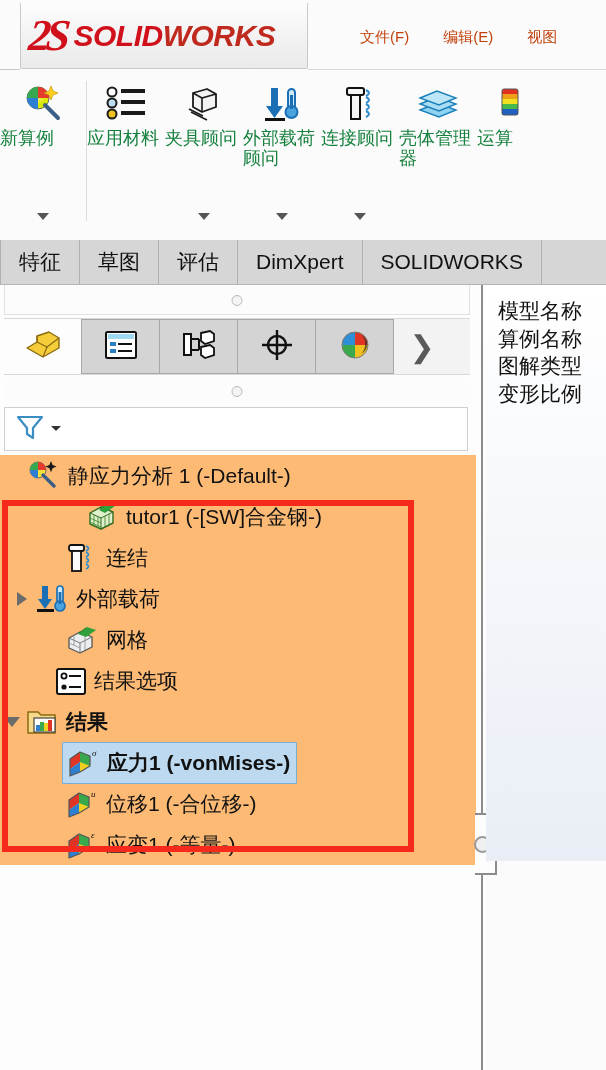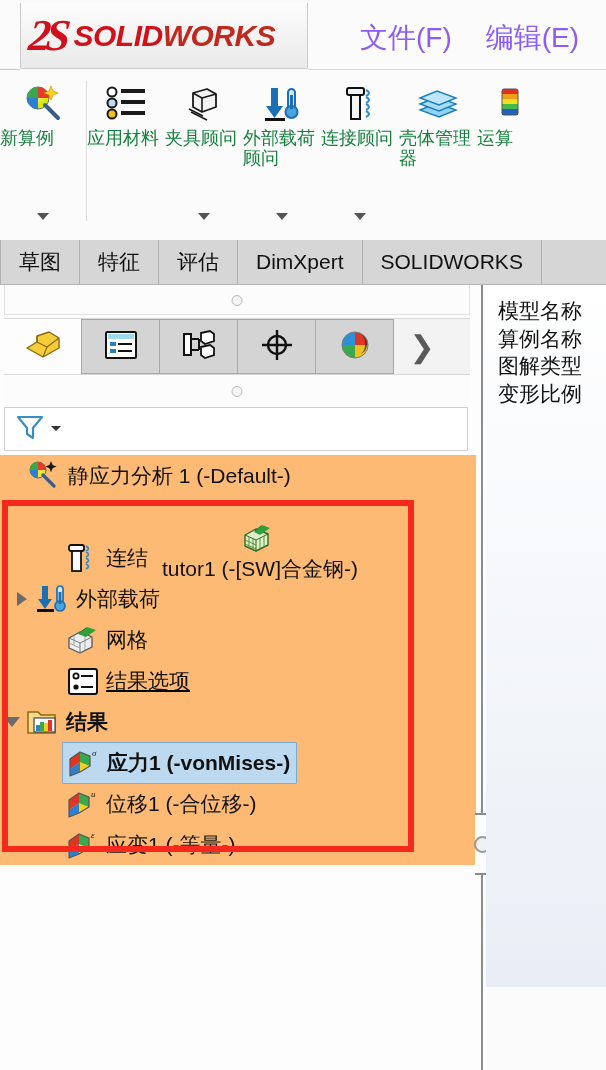--- a/index.html
+++ b/index.html
@@ -37,21 +37,21 @@
     line-height:1;white-space:nowrap;
   }
   .sw-word .solid{color:#d0111b;}
   .sw-word .works{color:#c02a1e;font-weight:bold;}
   .menubar{
     position:absolute;left:318px;top:0;height:75px;
     display:flex;align-items:center;gap:34px;
     padding-left:42px;box-sizing:border-box;
   }
   .menu-item{
-    font-size:28px;color:#8b5cf6;white-space:nowrap;cursor:default;text-align:center;
+    font-size:15px;color:#c2410c;white-space:nowrap;cursor:default;text-align:center;
   }
   .titlebar-underline{
     position:absolute;left:0;top:69px;width:20px;height:1px;background:#c9c9c9;
   }
   .titlebar-underline2{
     position:absolute;left:308px;top:69px;width:298px;height:1px;background:#d8d8d8;
   }
 
   
   .ribbon{
@@ -205,21 +205,21 @@
   .split-handle{
     position:absolute;left:-1px;top:528px;width:22px;height:62px;
     background:#fdfdfd;border:2px solid #8c8c8c;border-left:none;
     box-sizing:border-box;display:flex;align-items:center;justify-content:center;
   }
   .split-dot{
     width:13px;height:13px;border-radius:50%;border:2px solid #9a9a9a;background:#f0f0f0;
     margin-left:-6px;
   }
   .rightpanel{
-    position:absolute;left:486px;top:285px;width:120px;height:702px;
+    position:absolute;left:486px;top:285px;width:120px;height:576px;
     background:linear-gradient(180deg,#ffffff 0%,#f6f8fb 40%,#e9eef6 100%);
     overflow:hidden;
   }
   .rp-text{
     position:absolute;left:12px;top:12px;
     font-size:21px;color:#111;line-height:1.32;white-space:nowrap;
   }
 </style>
 </head>
 <body>
@@ -344,22 +344,22 @@
           <rect x="6" y="18" width="16" height="5" fill="#46b94a"></rect>
           <rect x="6" y="23" width="16" height="6" fill="#2060c0"></rect>
           <rect x="6" y="3" width="16" height="26" rx="2" fill="none" stroke="#555" stroke-width="1"></rect>
         </svg>
       </div>
       <div class="rb-label">运算</div>
     </div>
   </div>
 
   <div class="cmdtabs">
+    <div class="cmdtab">特征</div>
     <div class="cmdtab">草图</div>
-    <div class="cmdtab">特征</div>
     <div class="cmdtab">评估</div>
     <div class="cmdtab">DimXpert</div>
     <div class="cmdtab">SOLIDWORKS</div>
   </div>
 
   <div class="leftpanel">
 
     <div class="panel-topstrip">
       <div class="dot-handle" style="top:10px;"></div>
     </div>
@@ -448,21 +448,21 @@
             <path d="M11 2 A8 8 0 0 1 19 10 L11 10 Z" fill="#e43b2c"></path>
             <path d="M3 10 A8 8 0 0 1 11 2 L11 10 Z" fill="#36a84f"></path>
             <path d="M11 18 A8 8 0 0 1 3 10 L11 10 Z" fill="#2e7fd4"></path>
             <line x1="16" y1="15" x2="27" y2="26" stroke="#3b5e86" stroke-width="3.4" stroke-linecap="round"></line>
             <path d="M24 1 l1.6 4 4 1.6 -4 1.6 -1.6 4 -1.6 -4 -4 -1.6 4 -1.6 z" fill="#1a1a1a"></path>
           </svg>
         </div>
         <div class="tlabel">静应力分析 1 (-Default-)</div>
       </div>
 
-      <div class="trow" style="padding-left:39px;flex-direction:column;">
+      <div class="trow" style="padding-left:60px;">
         <div class="expander none"></div>
         <div class="ticon">
           <svg width="36" height="32" viewBox="0 0 36 32">
             <path d="M5 12 L16 6 L28 11 L28 22 L16 28 L5 23 Z" fill="#dff0cd" stroke="#2f6b1f" stroke-width="1.4" stroke-linejoin="round"></path>
             <path d="M5 12 L16 17 L28 11 M16 17 L16 28" fill="none" stroke="#2f6b1f" stroke-width="1"></path>
             <path d="M9 14 L9 25 M13 16 L13 27 M20 15 L20 26 M24 13 L24 24" stroke="#4d8a33" stroke-width="0.9"></path>
             <path d="M5 17 L16 22 M5 21 L16 26" stroke="#4d8a33" stroke-width="0.9"></path>
             <path d="M14 9 L22 2 L30 5 L20 12 Z" fill="#2fa03a"></path>
             <path d="M15 8 L21 3" stroke="#1d7a27" stroke-width="1"></path>
           </svg>
@@ -507,21 +507,21 @@
             <path d="M4 14 L15 8 L27 13 L27 23 L15 29 L4 24 Z" fill="#eceff0" stroke="#555" stroke-width="1.3" stroke-linejoin="round"></path>
             <path d="M4 14 L15 19 L27 13 M15 19 L15 29" fill="none" stroke="#777" stroke-width="1"></path>
             <path d="M9 11 L9 21 M20 10 L20 26 M4 19 L15 24" stroke="#999" stroke-width="0.9"></path>
             <path d="M13 10 L22 3 L31 6 L21 13 Z" fill="#2fa03a"></path>
             <path d="M14 9 L21 4" stroke="#1d7a27" stroke-width="1"></path>
           </svg>
         </div>
         <div class="tlabel">网格</div>
       </div>
 
-      <div class="trow" style="padding-left:40px;text-decoration:underline;">
+      <div class="trow" style="padding-left:28px;">
         <div class="expander none"></div>
         <div class="ticon">
           <svg width="34" height="32" viewBox="0 0 34 32">
             <rect x="3" y="4" width="28" height="25" rx="2" fill="#fff" stroke="#111" stroke-width="2"></rect>
             <circle cx="10" cy="11" r="2.6" fill="#fff" stroke="#111" stroke-width="1.8"></circle>
             <circle cx="10" cy="22" r="2.6" fill="#111"></circle>
             <rect x="15" y="10" width="12" height="2" fill="#111"></rect>
             <rect x="15" y="21" width="12" height="2" fill="#111"></rect>
           </svg>
         </div>

